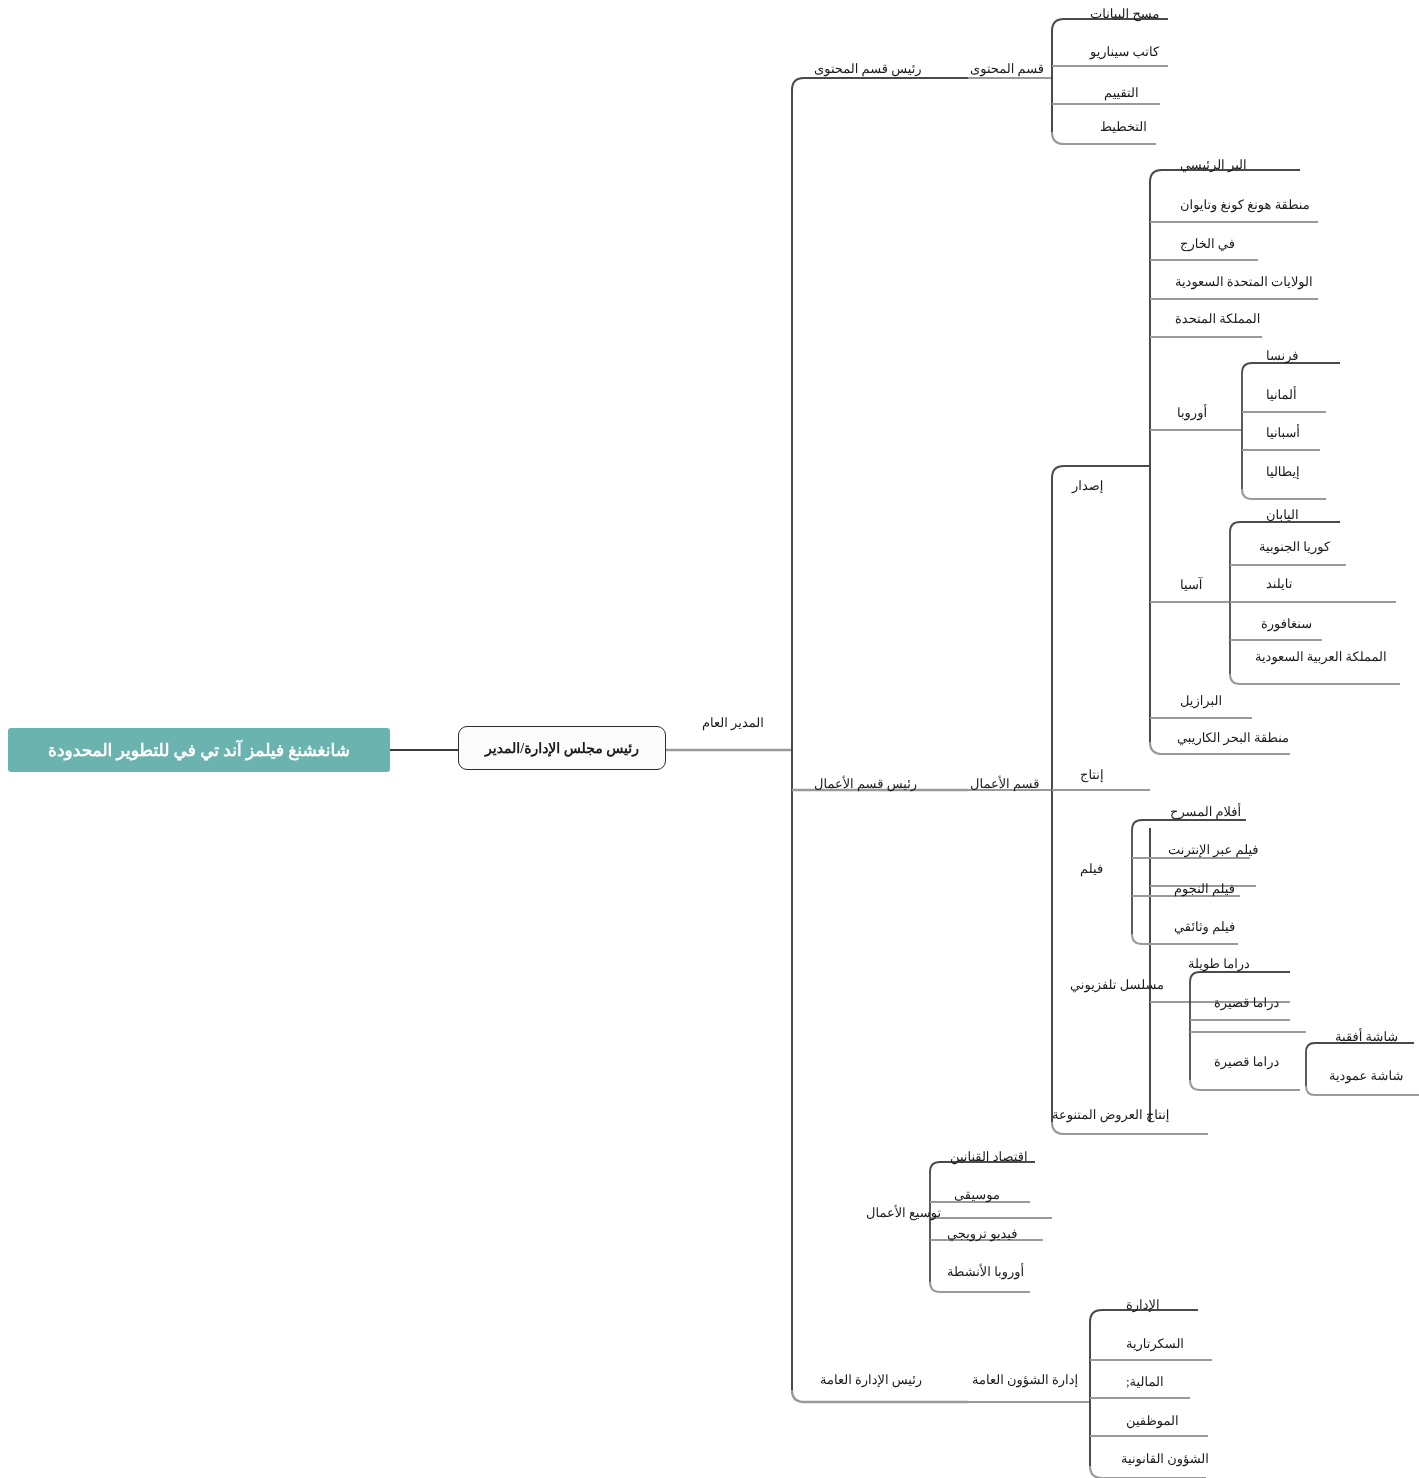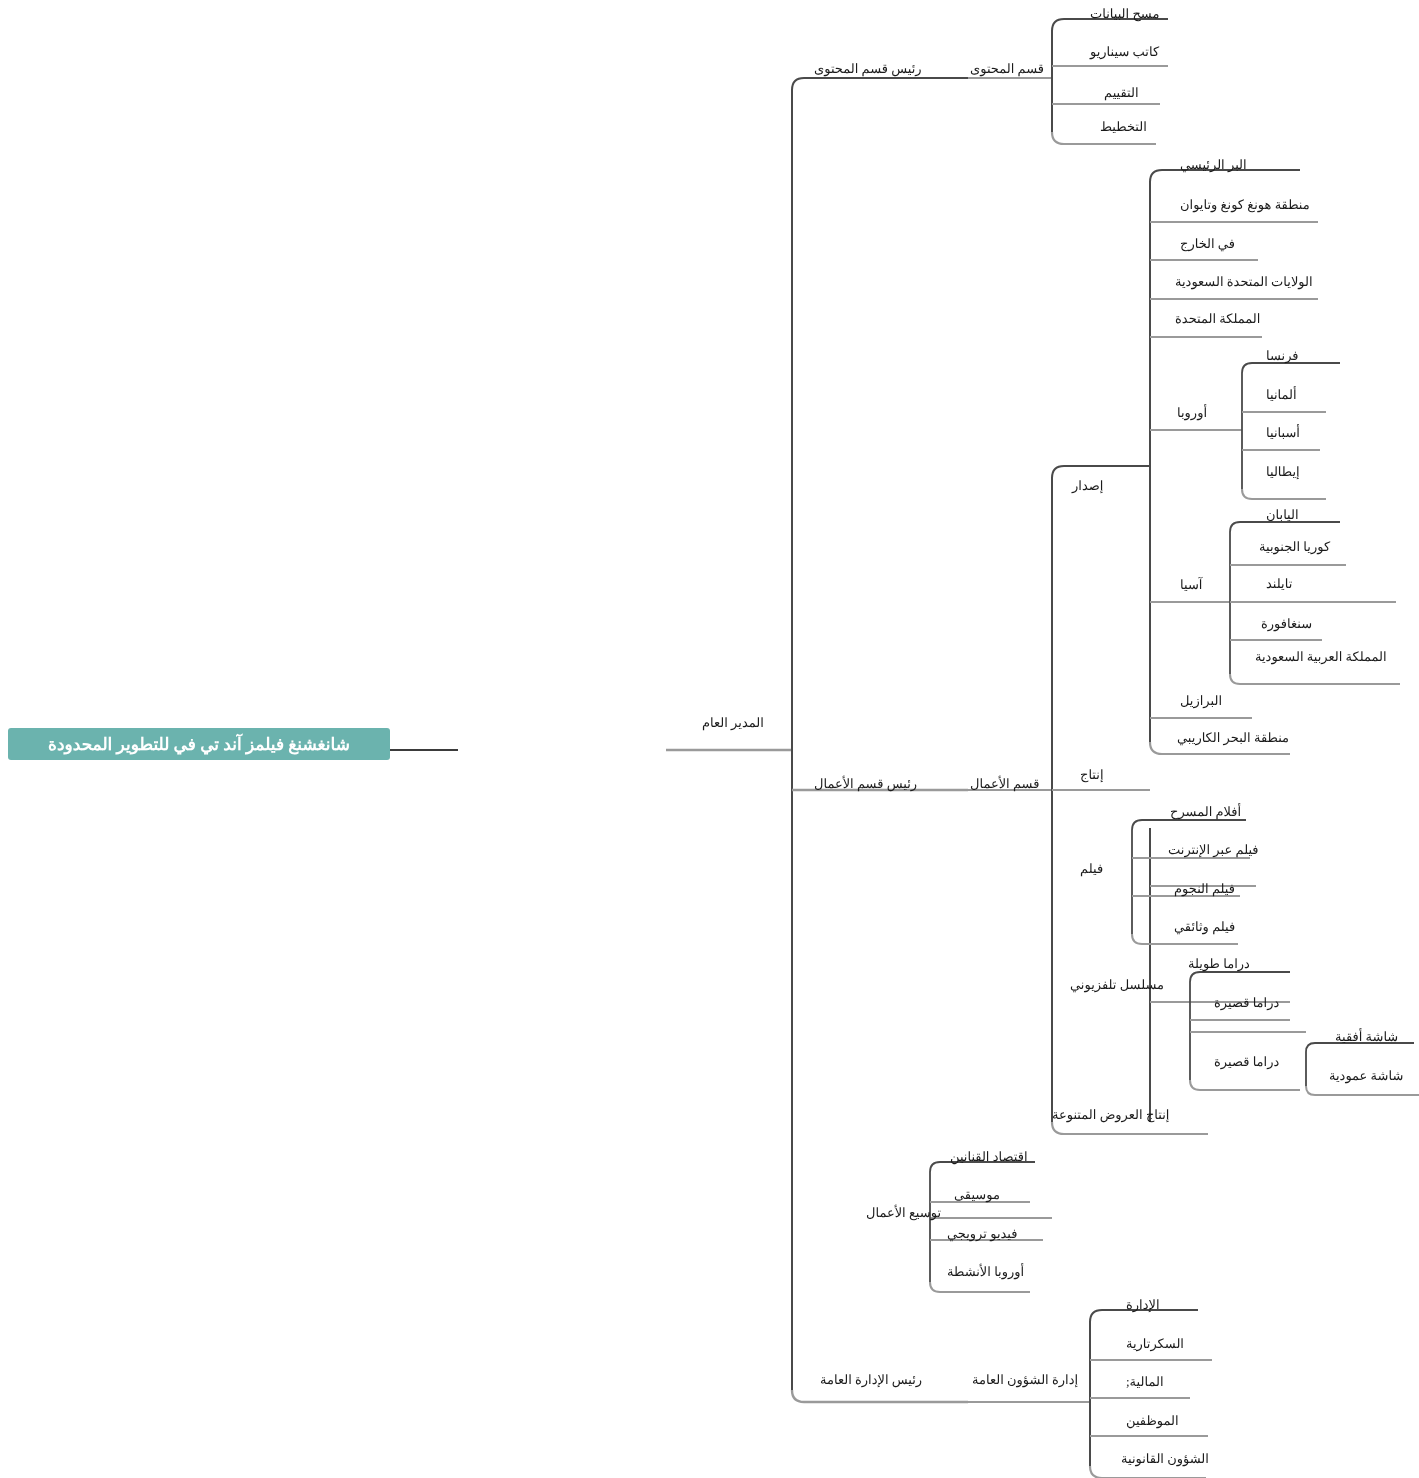--- a/index.html
+++ b/index.html
@@ -131,22 +131,23 @@
       <path d="M968,1402 H1090" stroke="#9a9a9a" stroke-width="2.2"></path>
       <path d="M1090,1322 V1466" stroke="#4a4a4a" stroke-width="2"></path>
       <path d="M1090,1322 q0,-12 12,-12 H1198" stroke="#4a4a4a" stroke-width="2"></path>
       <path d="M1090,1360 H1212" stroke="#9a9a9a" stroke-width="2.2"></path>
       <path d="M1090,1398 H1190" stroke="#9a9a9a" stroke-width="2.2"></path>
       <path d="M1090,1436 H1208" stroke="#9a9a9a" stroke-width="2.2"></path>
       <path d="M1090,1466 q0,12 12,12 H1206" stroke="#9a9a9a" stroke-width="2.2"></path>
     </g>
   </svg>
 
-  <div class="root-node" style="left:8px;top:728px;width:382px;height:32px;">شانغشنغ فيلمز آند تي في للتطوير المحدودة</div>
-
+  <div class="root-node" style="left:8px;top:728px;width:382px;height:44px;">شانغشنغ فيلمز آند تي في للتطوير المحدودة</div>
+
+  <div class="boxed-node" style="left:458px;top:726px;width:208px;height:44px;">رئيس مجلس الإدارة/المدير</div>
 
   <div id="label-layer">
       <div class="node-label" style="left: 700px; top: 716px;">المدير العام</div>
       <div class="node-label" style="left: 812px; top: 62px;">رئيس قسم المحتوى</div>
       <div class="node-label" style="left: 968px; top: 62px;">قسم المحتوى</div>
       <div class="node-label" style="left: 1088px; top: 7px;">مسح البيانات</div>
       <div class="node-label" style="left: 1088px; top: 45px;">كاتب سيناريو</div>
       <div class="node-label" style="left: 1102px; top: 86px;">التقييم</div>
       <div class="node-label" style="left: 1098px; top: 120px;">التخطيط</div>
       <div class="node-label" style="left: 812px; top: 777px;">رئيس قسم الأعمال</div>

